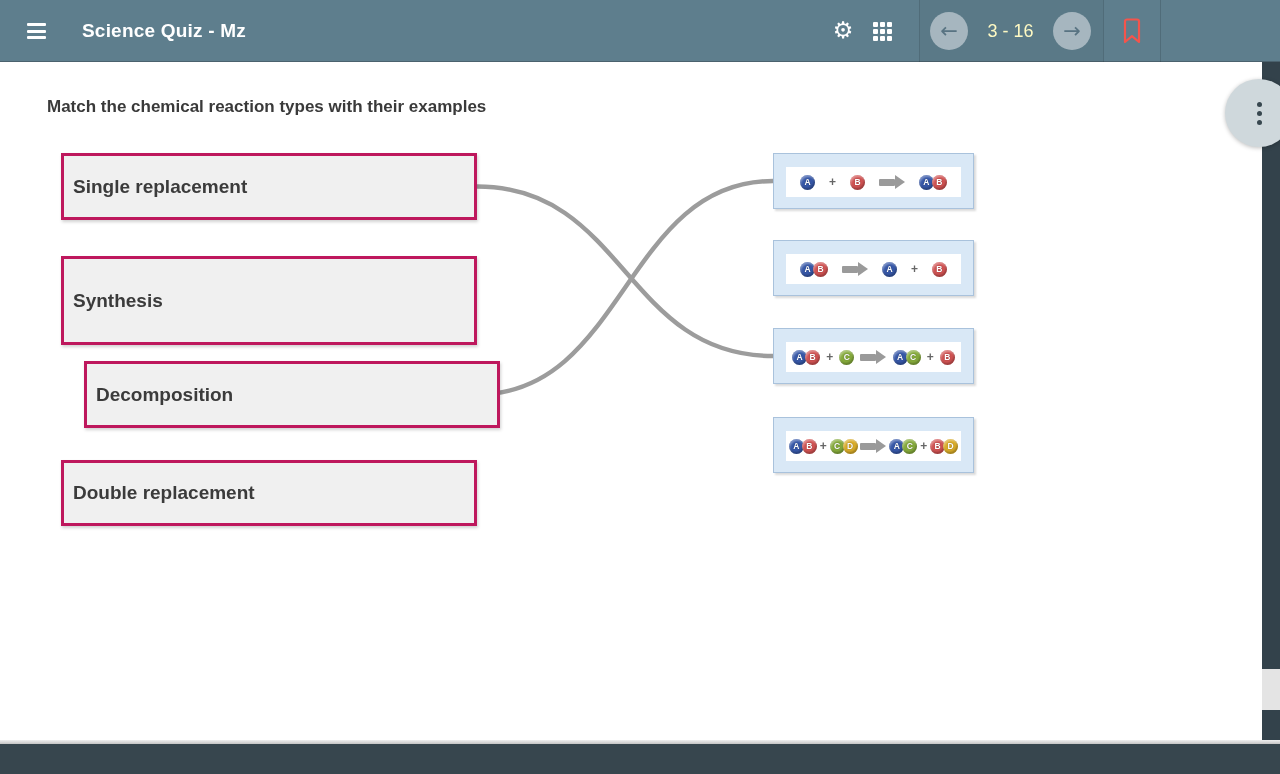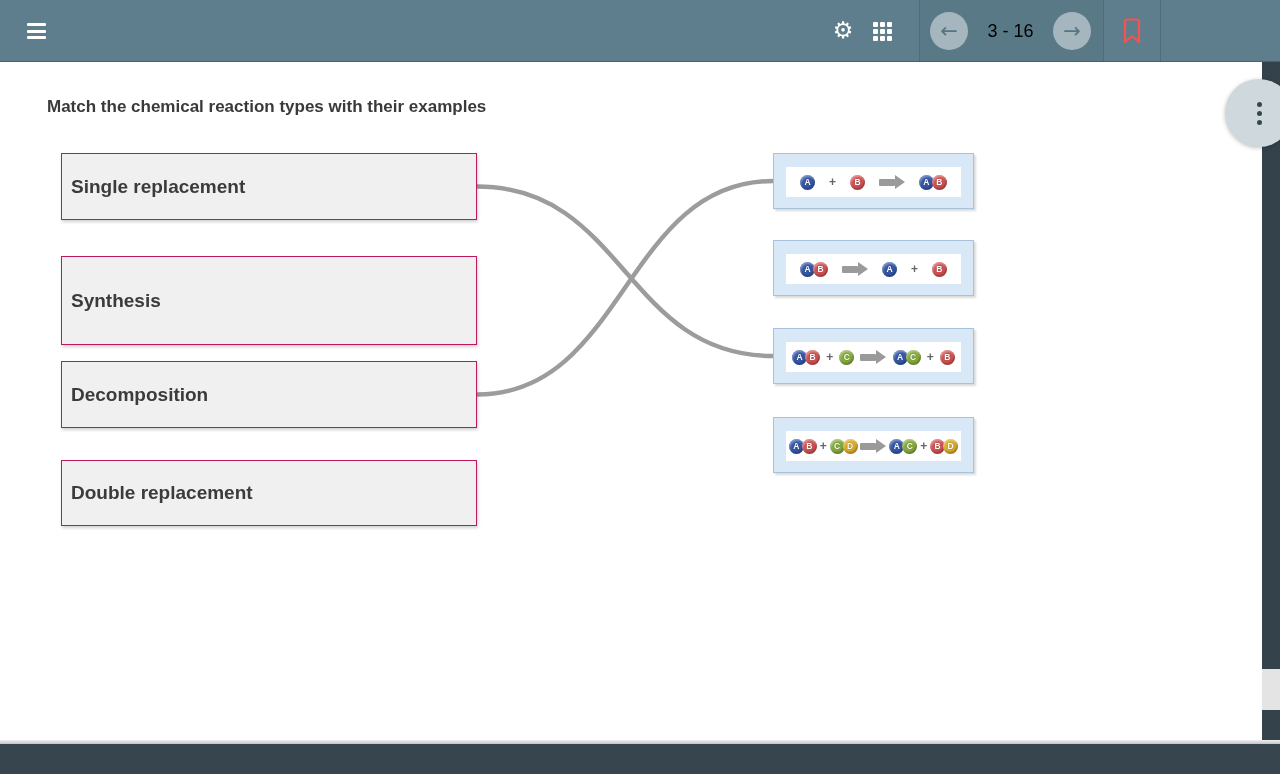--- a/index.html
+++ b/index.html
@@ -18,29 +18,29 @@
               font-family:"DejaVu Sans",sans-serif; }
   .grid-btn { position:absolute; left:873px; top:22px; width:19px; height:19px; cursor:pointer;
               display:grid; grid-template-columns:repeat(3,5px); grid-template-rows:repeat(3,5px); gap:2px; }
   .grid-btn i { background:#fff; border-radius:1px; }
   .tb-divider { position:absolute; top:0; width:1px; height:62px; background:rgba(0,0,0,.14); }
   .nav-cluster-bg { position:absolute; left:920px; top:0; width:183px; height:62px; background:rgba(0,0,0,.04); }
   .circle-btn { position:absolute; top:12px; width:38px; height:38px; border-radius:50%;
                 background:#a6b6bf; border:none; color:#587382; font-size:21px; line-height:38px;
                 text-align:center; cursor:pointer; font-family:"DejaVu Sans",sans-serif; padding:0; }
   .page-indicator { position:absolute; left:968px; top:0; width:85px; height:62px; line-height:62px;
-                    text-align:center; color:#000000; font-size:18px; }
+                    text-align:center; color:#fef9c3; font-size:18px; }
   .bookmark-btn { position:absolute; left:1122px; top:18px; width:20px; height:26px; cursor:pointer; }
   .nolimit { position:absolute; left:1160px; top:0; width:120px; height:62px; line-height:62px;
              text-align:center; color:#fff; font-size:18px; }
 
   
   .question { position:absolute; left:47px; top:97px; font-size:17px; font-weight:bold; color:#3a3a3a; z-index:2; }
   .source-box { position:absolute; left:61px; width:416px; background:#f0f0f0;
-                border:1px solid #be185d; box-shadow:1px 2px 3px rgba(0,0,0,.18);
+                border:3px solid #be185d; box-shadow:1px 2px 3px rgba(0,0,0,.18);
                 display:flex; align-items:center; cursor:pointer; z-index:2; }
   .source-box .lbl { padding-left:9px; font-size:19px; font-weight:bold; color:#3b3b3b; }
 
   .target-box { position:absolute; left:773px; width:201px; height:56px; background:#d9e8f6;
                 border:1px solid #a9c2dc; box-shadow:2px 2px 2px rgba(0,0,0,.15);
                 cursor:pointer; z-index:2; }
   .strip { position:absolute; left:12px; top:13px; right:12px; height:30px; background:#fff;
            display:flex; align-items:center; justify-content:space-evenly; }
   .mol { display:flex; align-items:center; }
   .atom { width:15px; height:15px; border-radius:50%; color:#fff; font-size:8.5px; font-weight:bold;
@@ -70,20 +70,21 @@
 </style>
 </head>
 <body>
 
 <div class="topbar">
   <div class="hamburger">
       <span></span>
       <span></span>
       <span></span>
     </div>
+  <div class="app-title">Science Quiz - Mz</div>
 
   <div class="gear-btn">⚙</div>
   <div class="grid-btn">
     <i></i>
       <i></i>
       <i></i>
       <i></i>
       <i></i>
       <i></i>
       <i></i>
@@ -118,21 +119,21 @@
     <path d="M 477 394.5 C 625 394.5, 625 181, 773 181" fill="none" stroke="#9c9c9c" stroke-width="4.5" stroke-linecap="round"></path>
   </svg>
 
 <div id="left-col">
     <div class="source-box" style="top: 153px; height: 67px;">
       <span class="lbl">Single replacement</span>
     </div>
     <div class="source-box" style="top: 256px; height: 89px;">
       <span class="lbl">Synthesis</span>
     </div>
-    <div class="source-box" style="top: 361px; height: 67px;">
+    <div class="source-box" style="top: 361px; height: 67px; margin-left: 23px;">
       <span class="lbl">Decomposition</span>
     </div>
     <div class="source-box" style="top: 460px; height: 66px;">
       <span class="lbl">Double replacement</span>
     </div>
   </div>
 <div id="right-col">
     <div class="target-box" style="top: 153px;">
       <div class="strip">
         <span class="mol">

